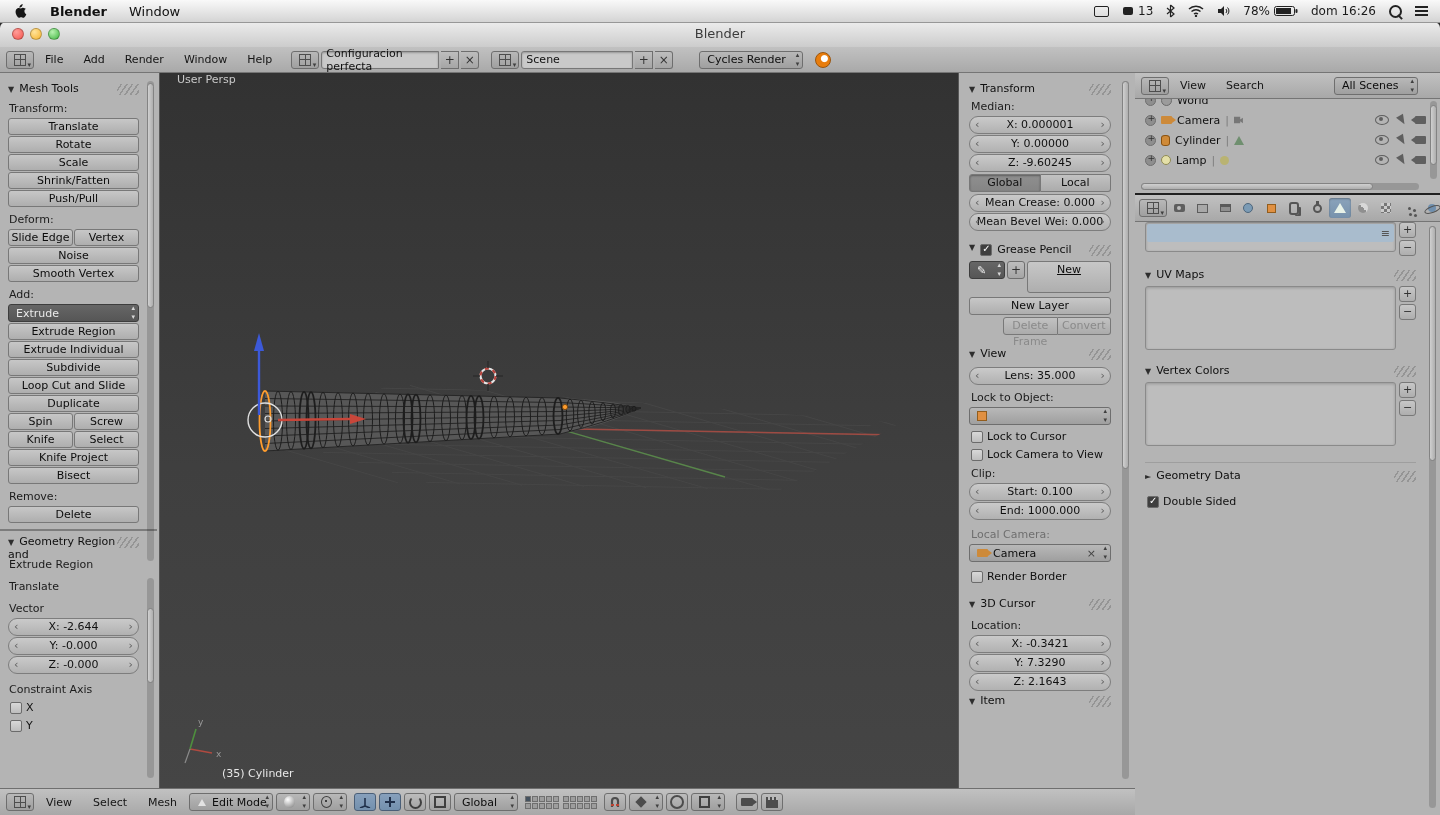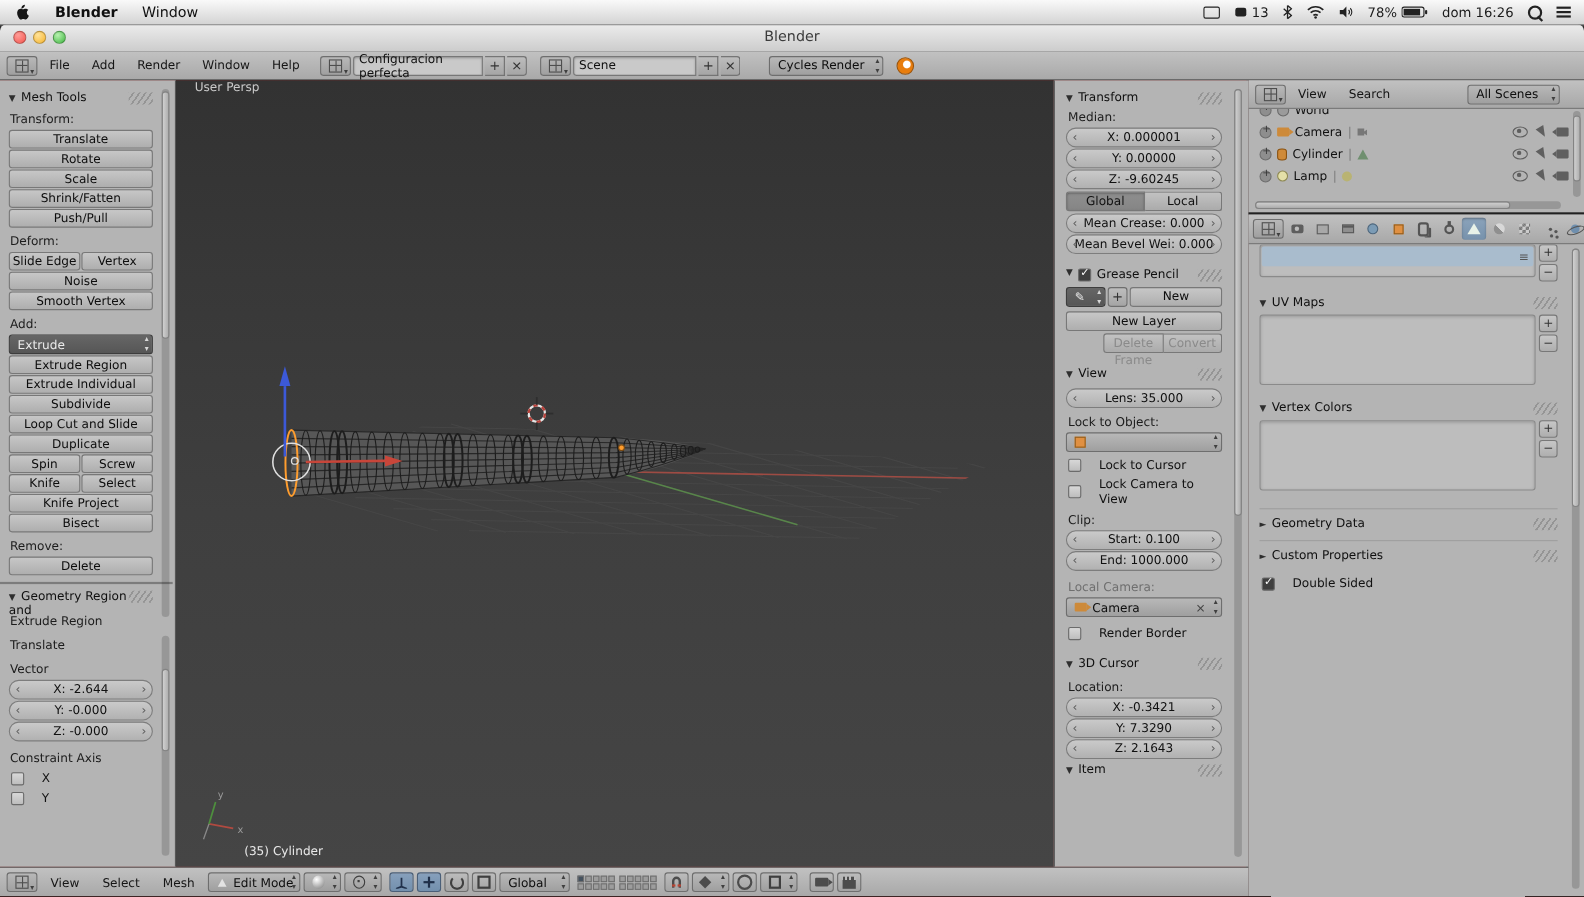--- a/index.html
+++ b/index.html
@@ -63,21 +63,21 @@
   .lbl.dim{color:#6f6f6f;}
   .ph{position:relative;color:#0f0f0f;margin:4px 0;height:14px;}
   .ph::before{content:"▼";font-size:8px;margin-right:5px;color:#2e2e2e;}
   .ph.closed::before{content:"►";}
   .grip{position:absolute;right:0;top:2px;width:22px;height:11px;
         background:repeating-linear-gradient(125deg,transparent 0 3px,#8d8d8d 3px 4.5px);opacity:.8;}
   .cb{width:12px;height:12px;box-sizing:border-box;border:1px solid #6b6b6b;border-radius:2px;
       background:linear-gradient(#d8d8d8,#bdbdbd);display:inline-block;position:relative;flex:0 0 auto;}
   .cb.on{background:#3f3f3f;}
   .cb.on::after{content:"✓";position:absolute;left:1px;top:-2px;color:#fff;font-size:10px;}
-  .cbrow{display:flex;align-items:center;gap:16px;margin:5px 2px;}
+  .cbrow{display:flex;align-items:center;gap:4px;margin:5px 2px;}
   .pair{display:flex;margin:2px 0;}
   .pair>div{flex:1;height:18px;line-height:16px;box-sizing:border-box;text-align:center;
             background:linear-gradient(#c2c2c2,#ababab);border:1px solid #787878;}
   .pair>div:first-child{border-radius:3px 0 0 3px;}
   .pair>div:last-child{border-radius:0 3px 3px 0;border-left:none;}
   .pair>div.on{background:linear-gradient(#8f8f8f,#858585);box-shadow:inset 0 1px 2px rgba(0,0,0,.35);}
   .pair>div.dis{color:#8a8a8a;}
   .row2{display:flex;gap:1px;}
   .row2 .btn{flex:1;}
   .sb{position:absolute;width:7px;background:rgba(0,0,0,.16);border-radius:4px;}
@@ -475,21 +475,21 @@
             <span class="cb on"></span>
             <span>Grease Pencil</span>
           </span>
         <span class="grip"></span>
       </div>
       <div style="display:flex;gap:2px;margin-top:4px;">
         <span class="dd dark" style="width:36px;">
             <span class="pencil"></span>
           </span>
         <span class="sq plus" style="border-left:1px solid #6e6e6e;border-radius:3px;"></span>
-        <span class="btn" style="flex:1;height:18px;line-height:16px;">New</span>
+        <span class="btn" style="flex:1;height:32px;line-height:16px;text-decoration:underline;">New</span>
       </div>
       <div class="btn" style="height:18px;line-height:16px;margin-top:3px;">New Layer</div>
       <div class="pair" style="margin-top:2px;padding-left:34px;">
         <div class="dis">Delete Frame</div>
         <div class="dis">Convert</div>
       </div>
       <div class="ph" style="margin-top:12px;"><span>View</span><span class="grip"></span></div>
       <div class="num" style="margin-top:6px;">Lens: 35.000</div>
       <div class="lbl">Lock to Object:</div>
       <div class="dd" style="display:flex;">
@@ -740,21 +740,20 @@
         </div>
         <div class="ph" style="margin-top:14px;"><span>Vertex Colors</span><span class="grip"></span></div>
         <div class="listwrap" style="margin-top:4px;">
           <div class="listbox" style="height:62px;"></div>
           <div class="pmcol">
             <span class="pm p"></span>
             <span class="pm m"></span>
           </div>
         </div>
         <div class="ph closed" style="margin-top:16px;border-top:1px solid #9e9e9e;padding-top:6px;height:18px;"><span>Geometry Data</span><span class="grip" style="top:8px;"></span></div>
-        <div class="ph closed" style="border-top:1px solid #9e9e9e;padding-top:6px;height:18px;"><span>Custom Properties</span><span class="grip" style="top:8px;"></span></div>
         <div class="cbrow" style="margin-top:8px;">
           <span class="cb on"></span>
           <span>Double Sided</span>
         </div>
         <div class="sb" style="right:4px;top:4px;height:582px;">
           <span class="th" style="top:0;height:235px;"></span>
         </div>
       </div>
     </div>
   </div>

